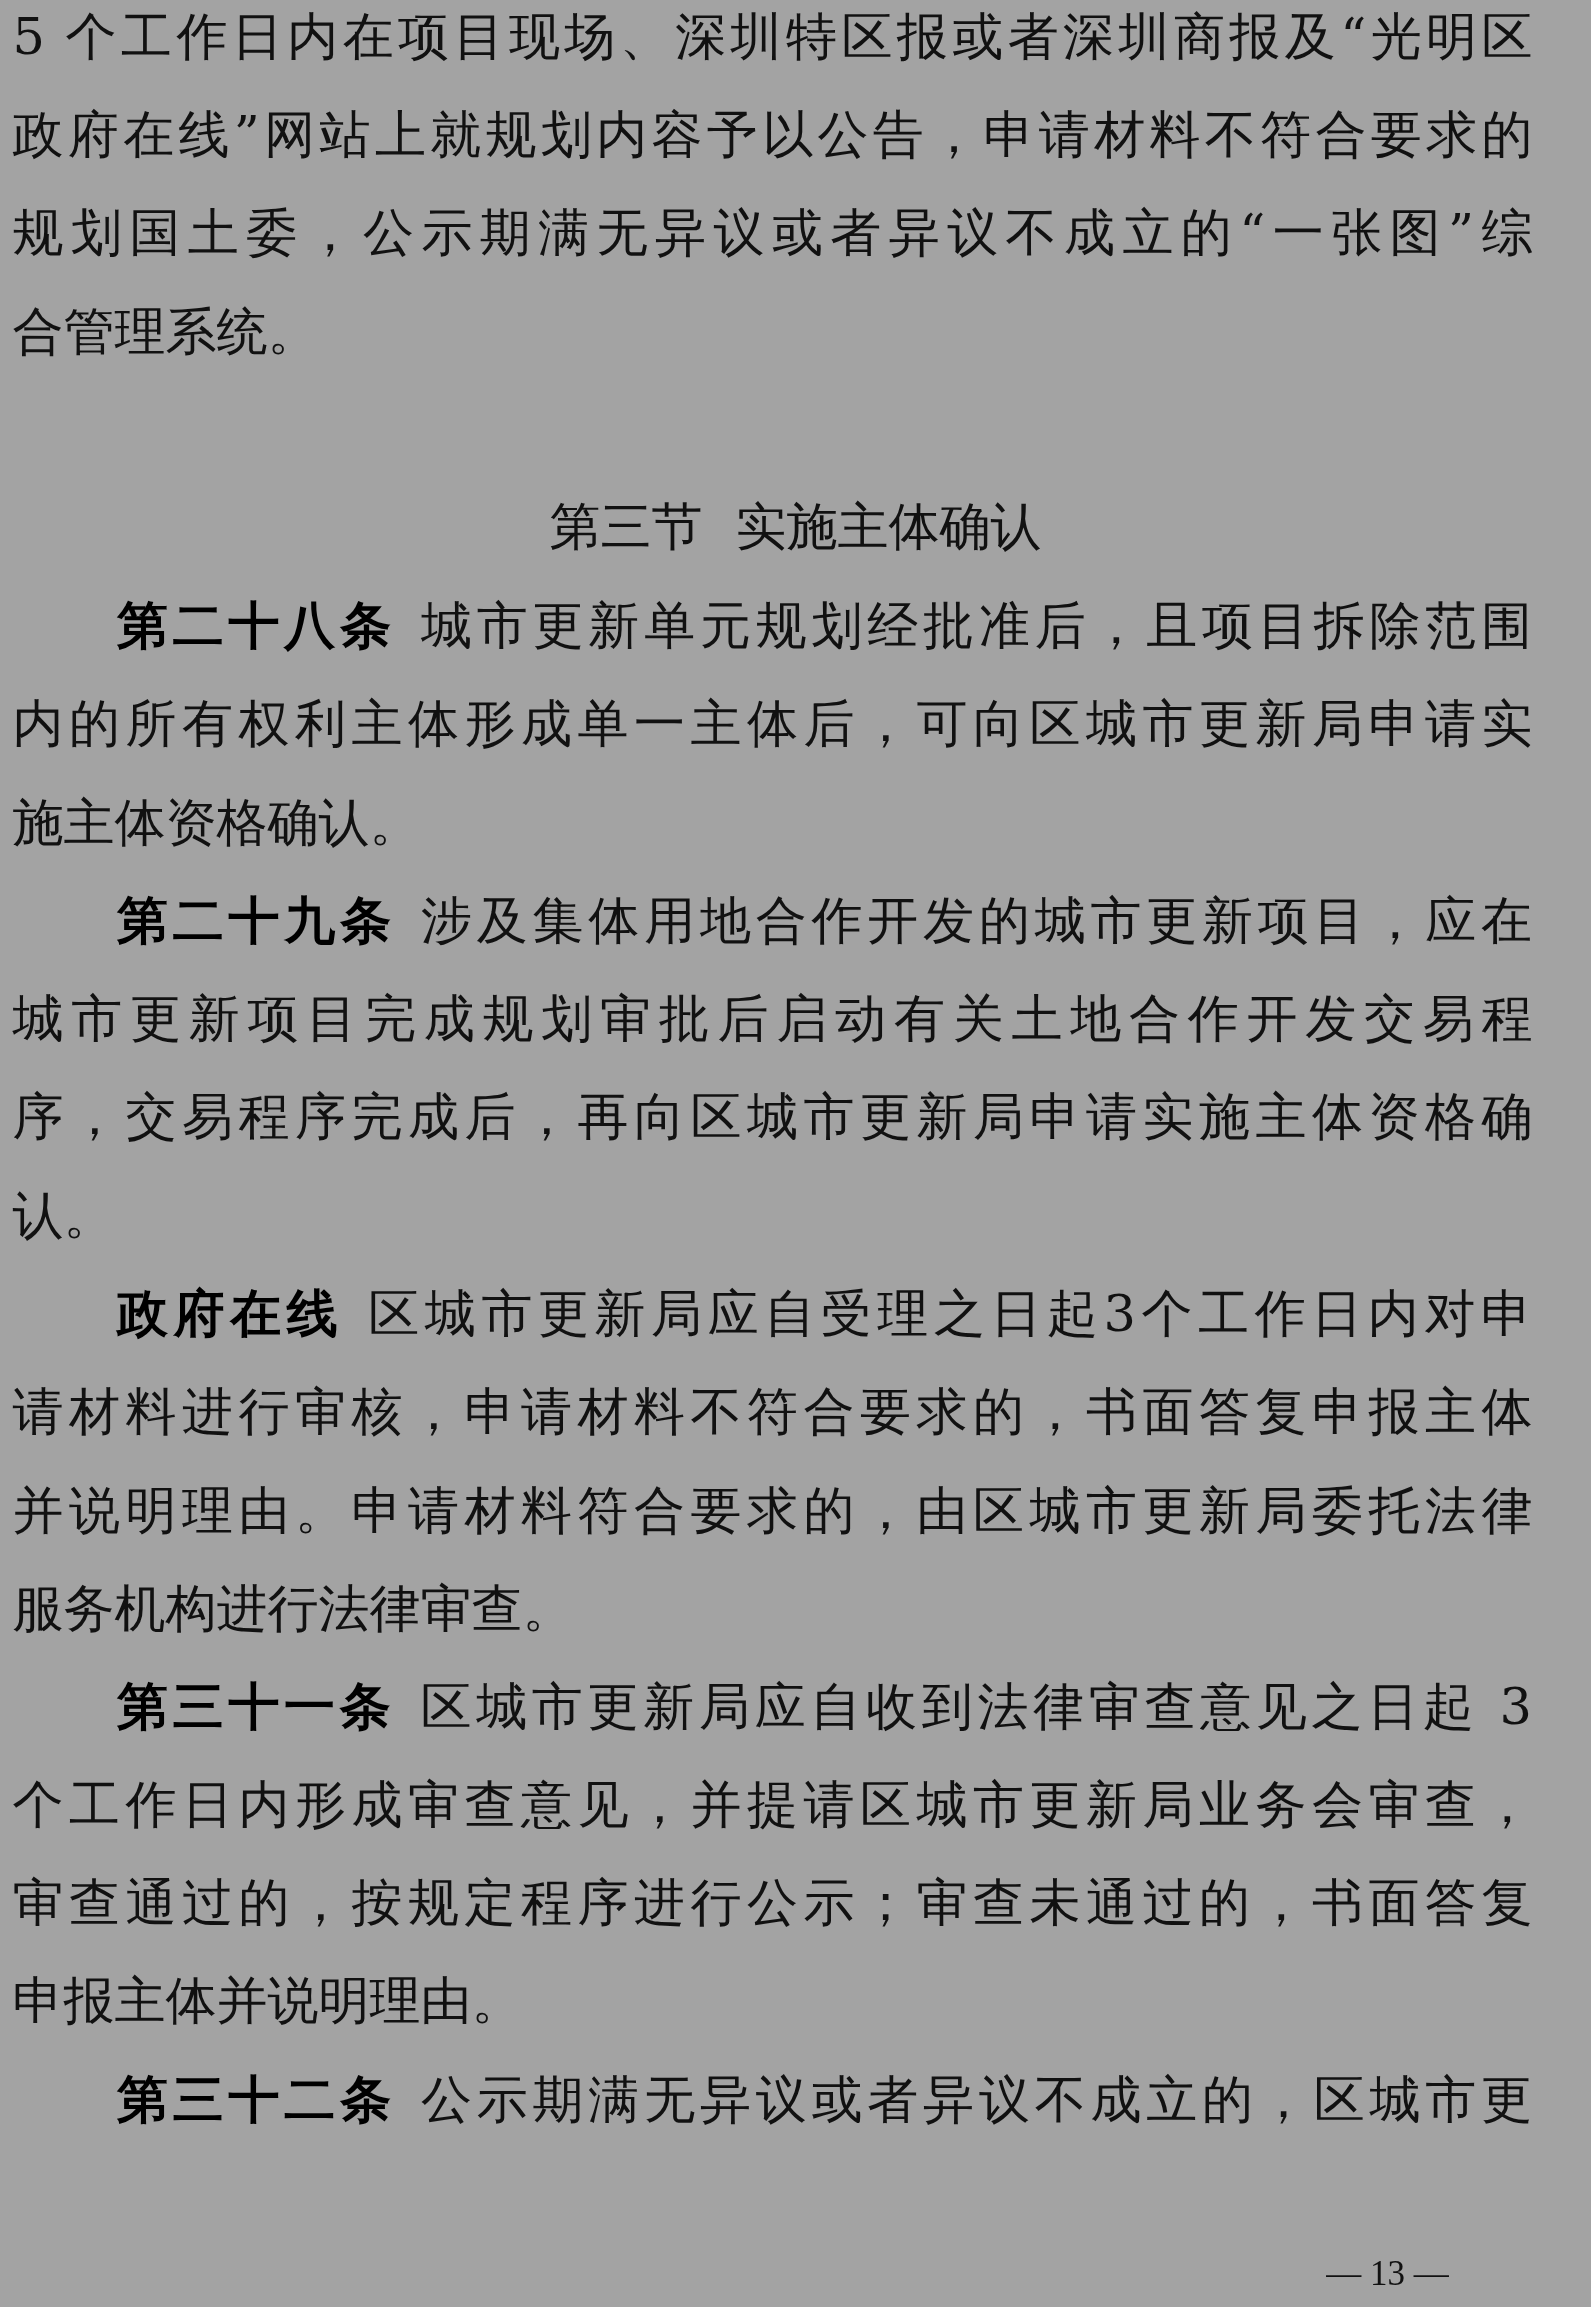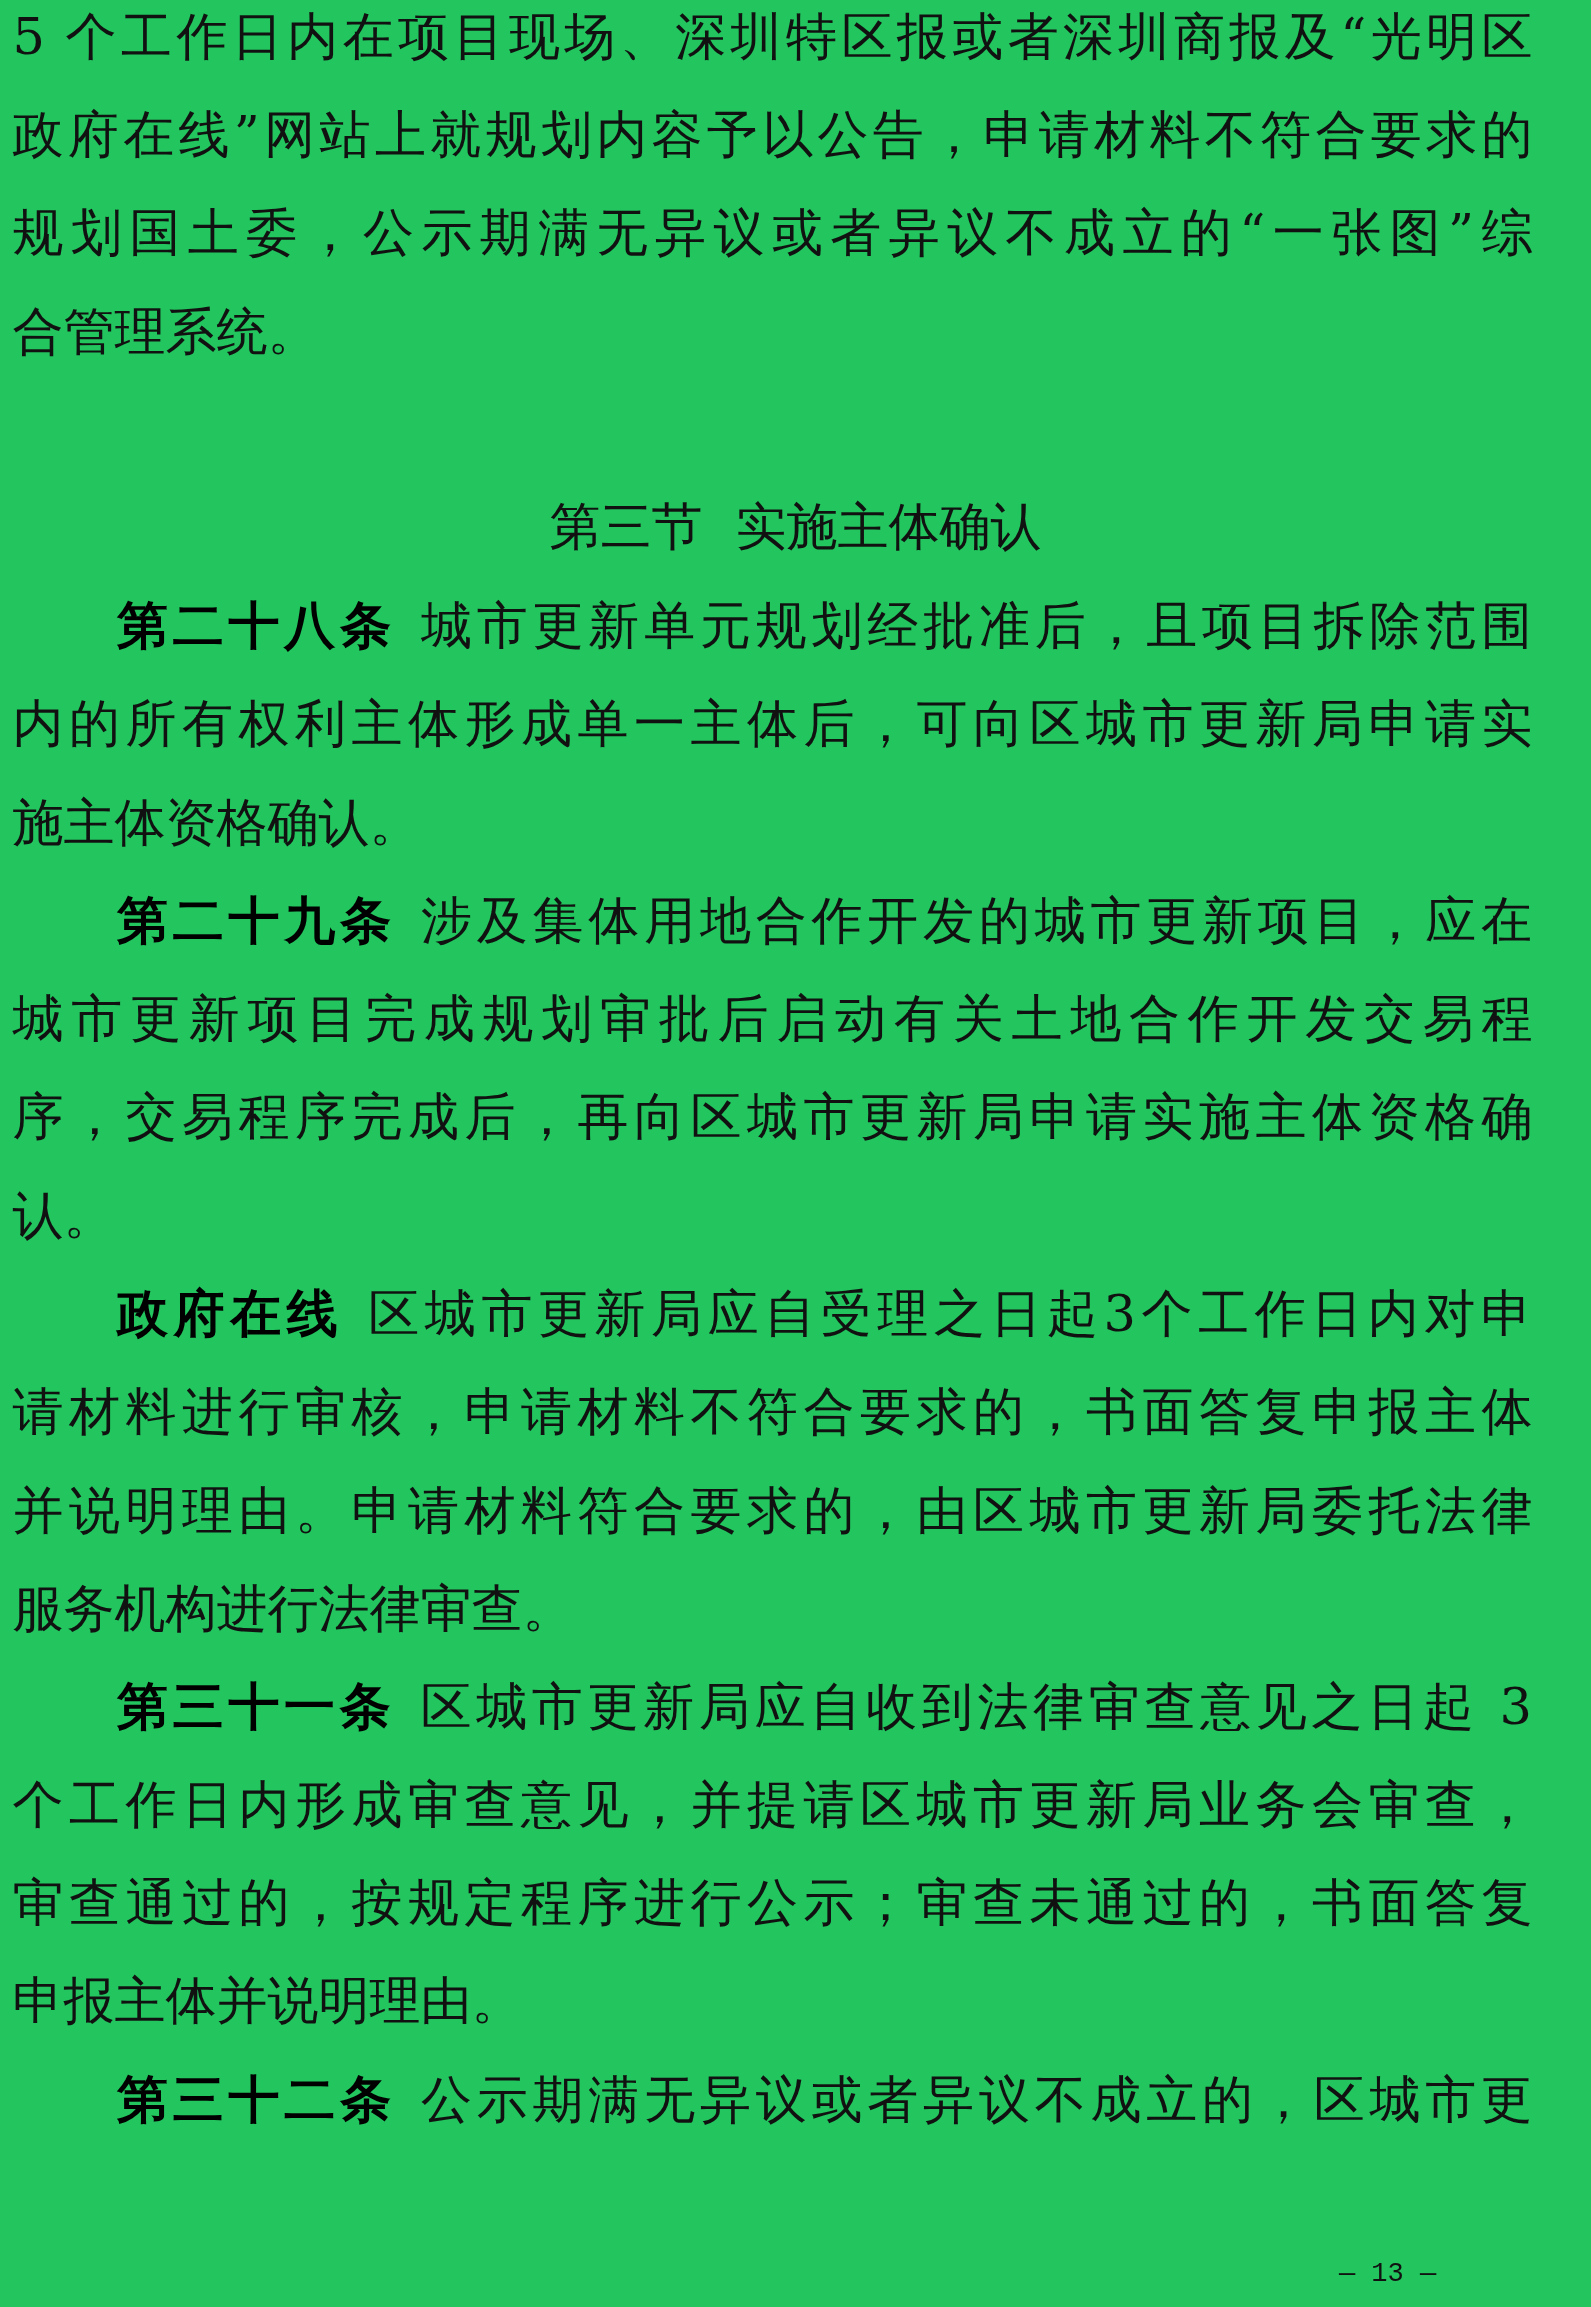--- a/index.html
+++ b/index.html
@@ -1,19 +1,19 @@
 <!DOCTYPE html>
 <html style="font-size:13.3px"><head>
   <meta charset="utf-8">
   <style>
     html, body { margin: 0; padding: 0; background: #ffffff; }
     body { width: 1591px; height: 2307px; position: relative; overflow: hidden; }
     .page {
       position: absolute; left: 0; top: 0; width: 1591px; height: 2307px;
-      background: #22c55e; color: #111111;
+      background: #a3a3a3; color: #111111;
     }
     .line {
       position: absolute; left: 12.5px; width: 1520px; height: 98px;
       line-height: 98px; font-size: 51px;
       font-family: "DejaVu Serif", "Liberation Serif", serif;
       white-space: nowrap; overflow: visible;
       text-align: justify; text-align-last: justify;
       letter-spacing: 0;
     }
     .line.last { text-align-last: left; }
@@ -24,22 +24,22 @@
     }
     .heading {
       position: absolute; left: 0; width: 1591px; height: 98px; top: 478px;
       line-height: 98px; font-size: 51px; text-align: center;
       font-family: "DejaVu Serif", "Liberation Serif", serif; color: #111111;
       padding-left: 0;
     }
     .heading .gap { display: inline-block; width: 33px; }
     .page-number {
       position: absolute; left: 1296px; top: 2249px; width: 183px; height: 50px;
-      line-height: 50px; font-size: 27px; text-align: center;
-      font-family: Liberation Mono, monospace; color: #111111;
+      line-height: 50px; font-size: 35px; text-align: center;
+      font-family: Liberation Serif, serif; color: #111111;
       white-space: nowrap;
     }
   </style>
 </head>
 <body>
 
 <div class="page">
 
   <div class="line" style="top:-11.6px">5 个工作日内在项目现场、深圳特区报或者深圳商报及“光明区</div>
   <div class="line" style="top:86px">政府在线”网站上就规划内容予以公告，申请材料不符合要求的</div>

